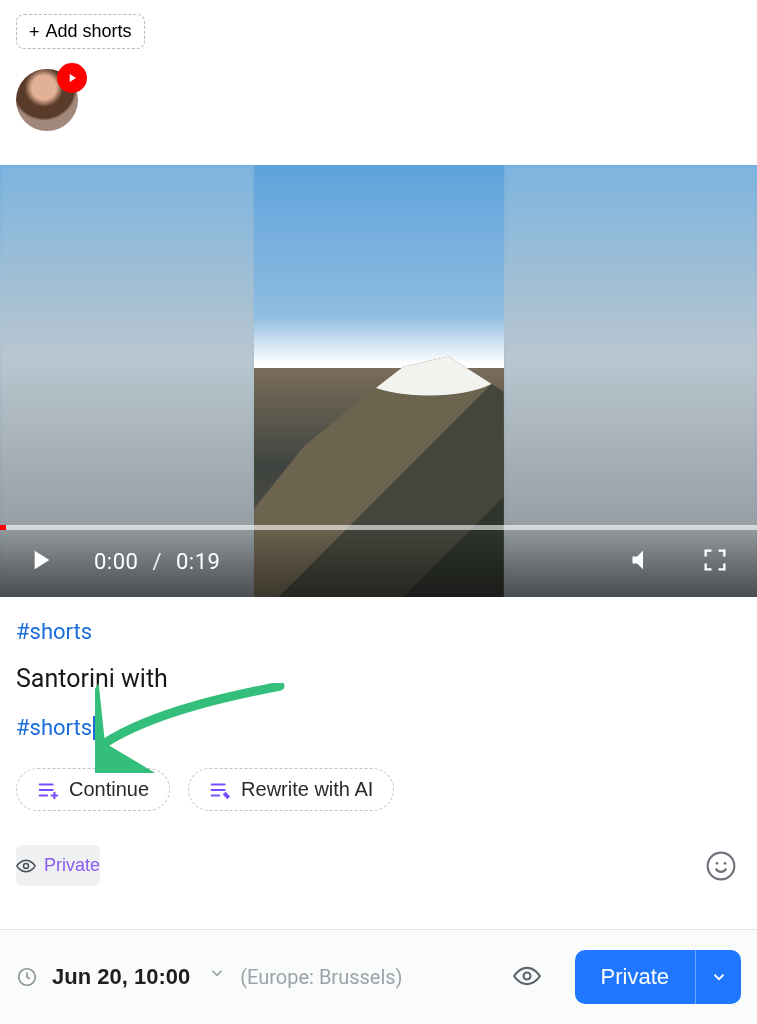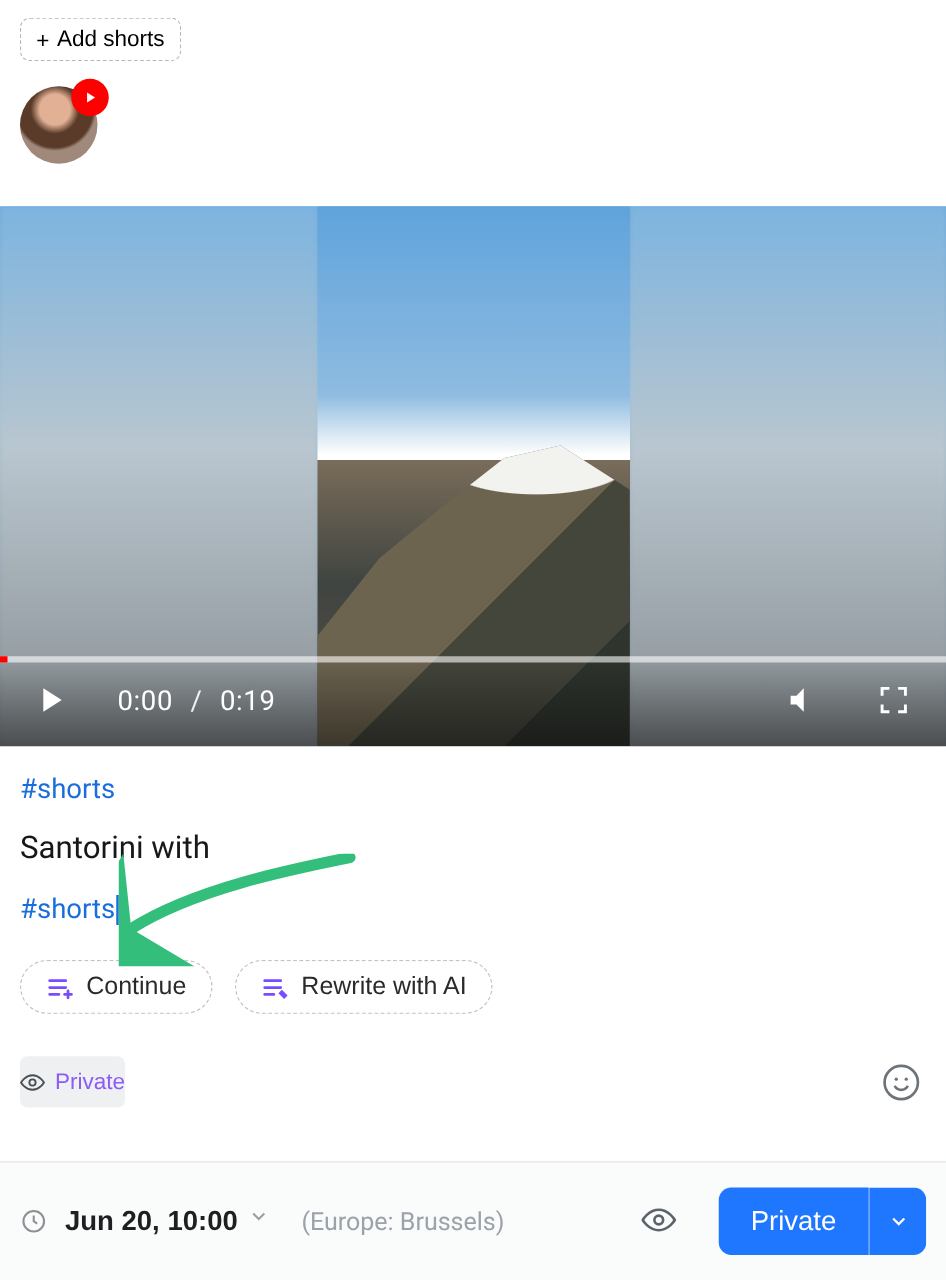--- a/index.html
+++ b/index.html
@@ -106,21 +106,21 @@
   .emoji-btn svg { width:32px; height:32px; stroke:#6d737a; fill:none; stroke-width:1.6; }
 
   .footer {
     margin-top:auto; border-top:1px solid #e2e4e7;
     background:#fafbfb;
     padding:20px 16px; display:flex; align-items:center; gap:14px;
   }
   .clock-icon { width:22px; height:22px; stroke:#8c9197; fill:none; stroke-width:1.8; }
   .sched-time { font-size:22px; font-weight:600; color:#1e1f21; }
   .chev { width:18px; height:18px; stroke:#9aa0a7; fill:none; stroke-width:2.2; margin-left:2px; }
-  .tz { font-size:20px; color:#9ca2a9; margin-left:11px; }
+  .tz { font-size:20px; color:#9ca2a9; margin-left:0; }
   .footer-spacer { flex:1; }
   .eye-btn { background:none; border:none; cursor:pointer; padding:6px; }
   .eye-btn svg { width:28px; height:28px; stroke:#5d636b; fill:none; stroke-width:1.8; }
   .schedule-group { display:flex; margin-left:14px; }
   .schedule-btn {
     background:#1f77ff; color:#fff; border:none;
     font-size:22px; font-weight:500;
     padding:14px 26px; border-radius:10px 0 0 10px; cursor:pointer;
   }
   .schedule-more {
@@ -236,21 +236,21 @@
       <path d="M8 14c1 1.6 2.4 2.4 4 2.4s3-0.8 4-2.4"></path>
     </svg>
   </button>
 </div>
 
 <div class="footer">
   <svg class="clock-icon" viewBox="0 0 24 24">
     <circle cx="12" cy="12" r="9"></circle>
       <path d="M12 7v5l3 2"></path>
   </svg>
-  <button style="background:none;border:none;cursor:pointer;display:flex;align-items:flex-start;gap:6px;">
+  <button style="background:none;border:none;cursor:pointer;display:flex;align-items:flex-start;gap:16px;">
     <span class="sched-time">Jun 20, 10:00</span>
     <svg class="chev" viewBox="0 0 24 24">
         <path d="M6 9l6 6 6-6"></path>
       </svg>
   </button>
   <span class="tz">(Europe: Brussels)</span>
   <div class="footer-spacer"></div>
   <button class="eye-btn">
     <svg viewBox="0 0 24 24">
       <path d="M1 12s4-7 11-7 11 7 11 7-4 7-11 7S1 12 1 12z"></path>

